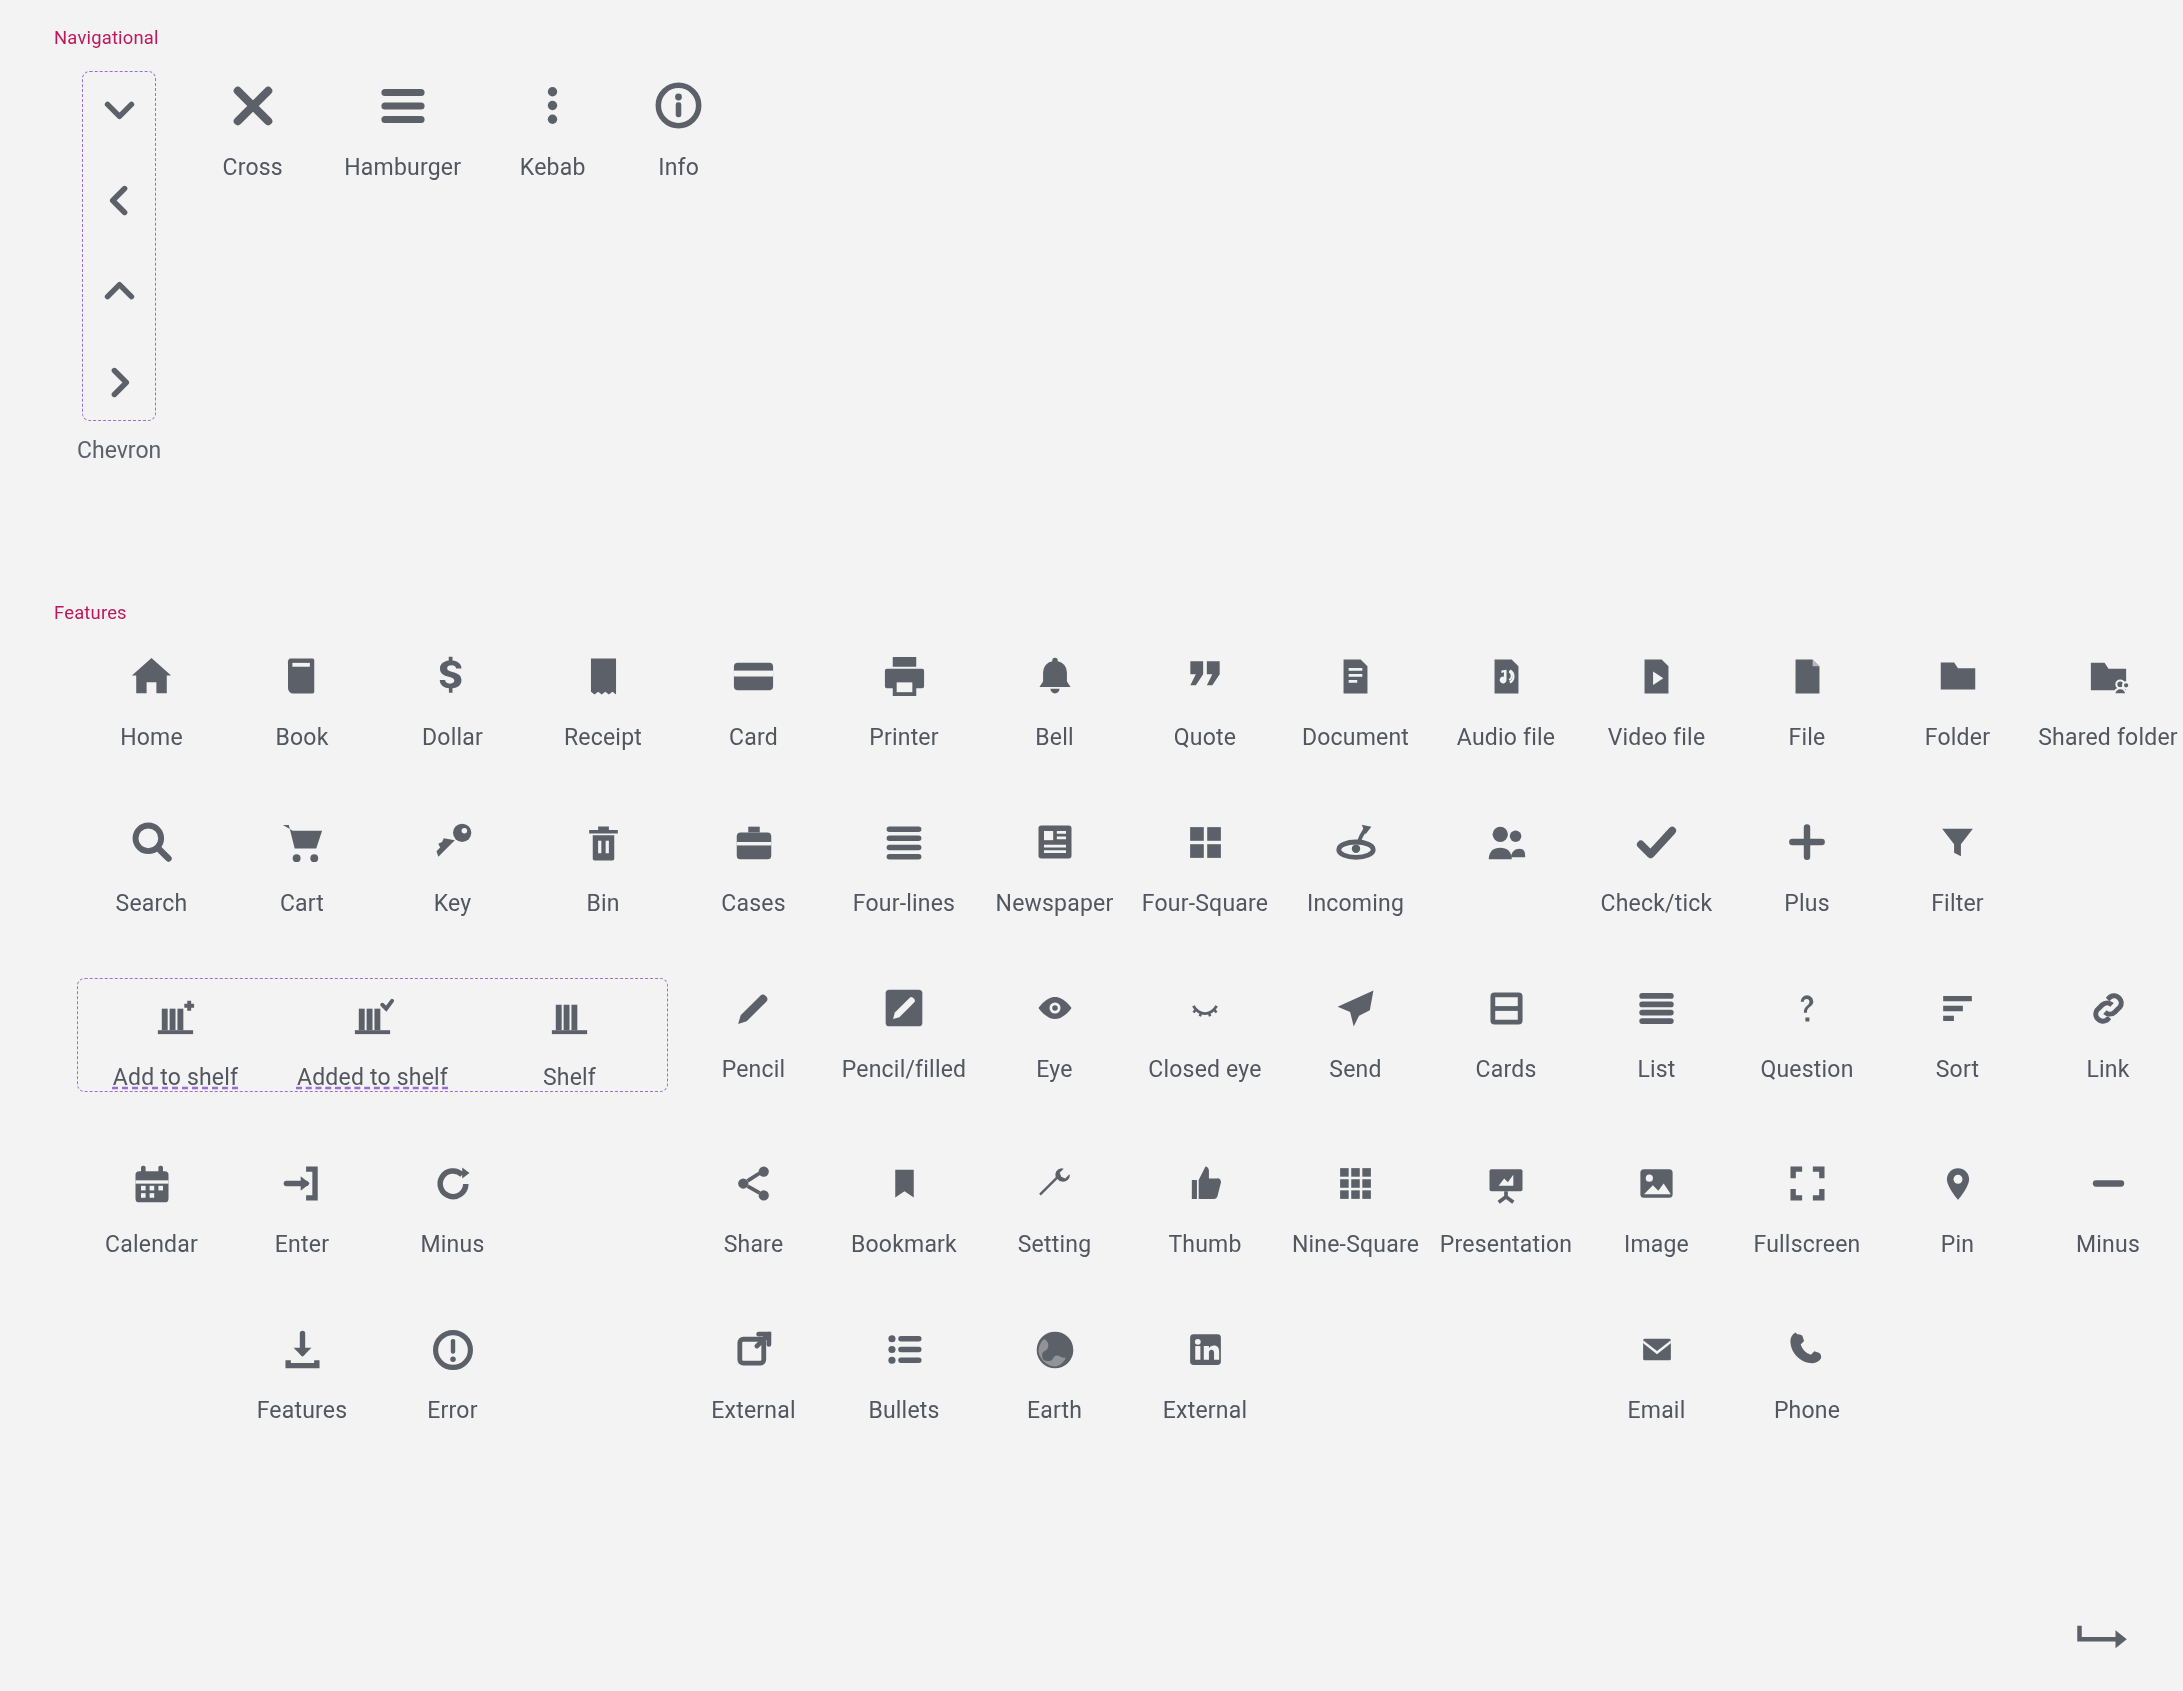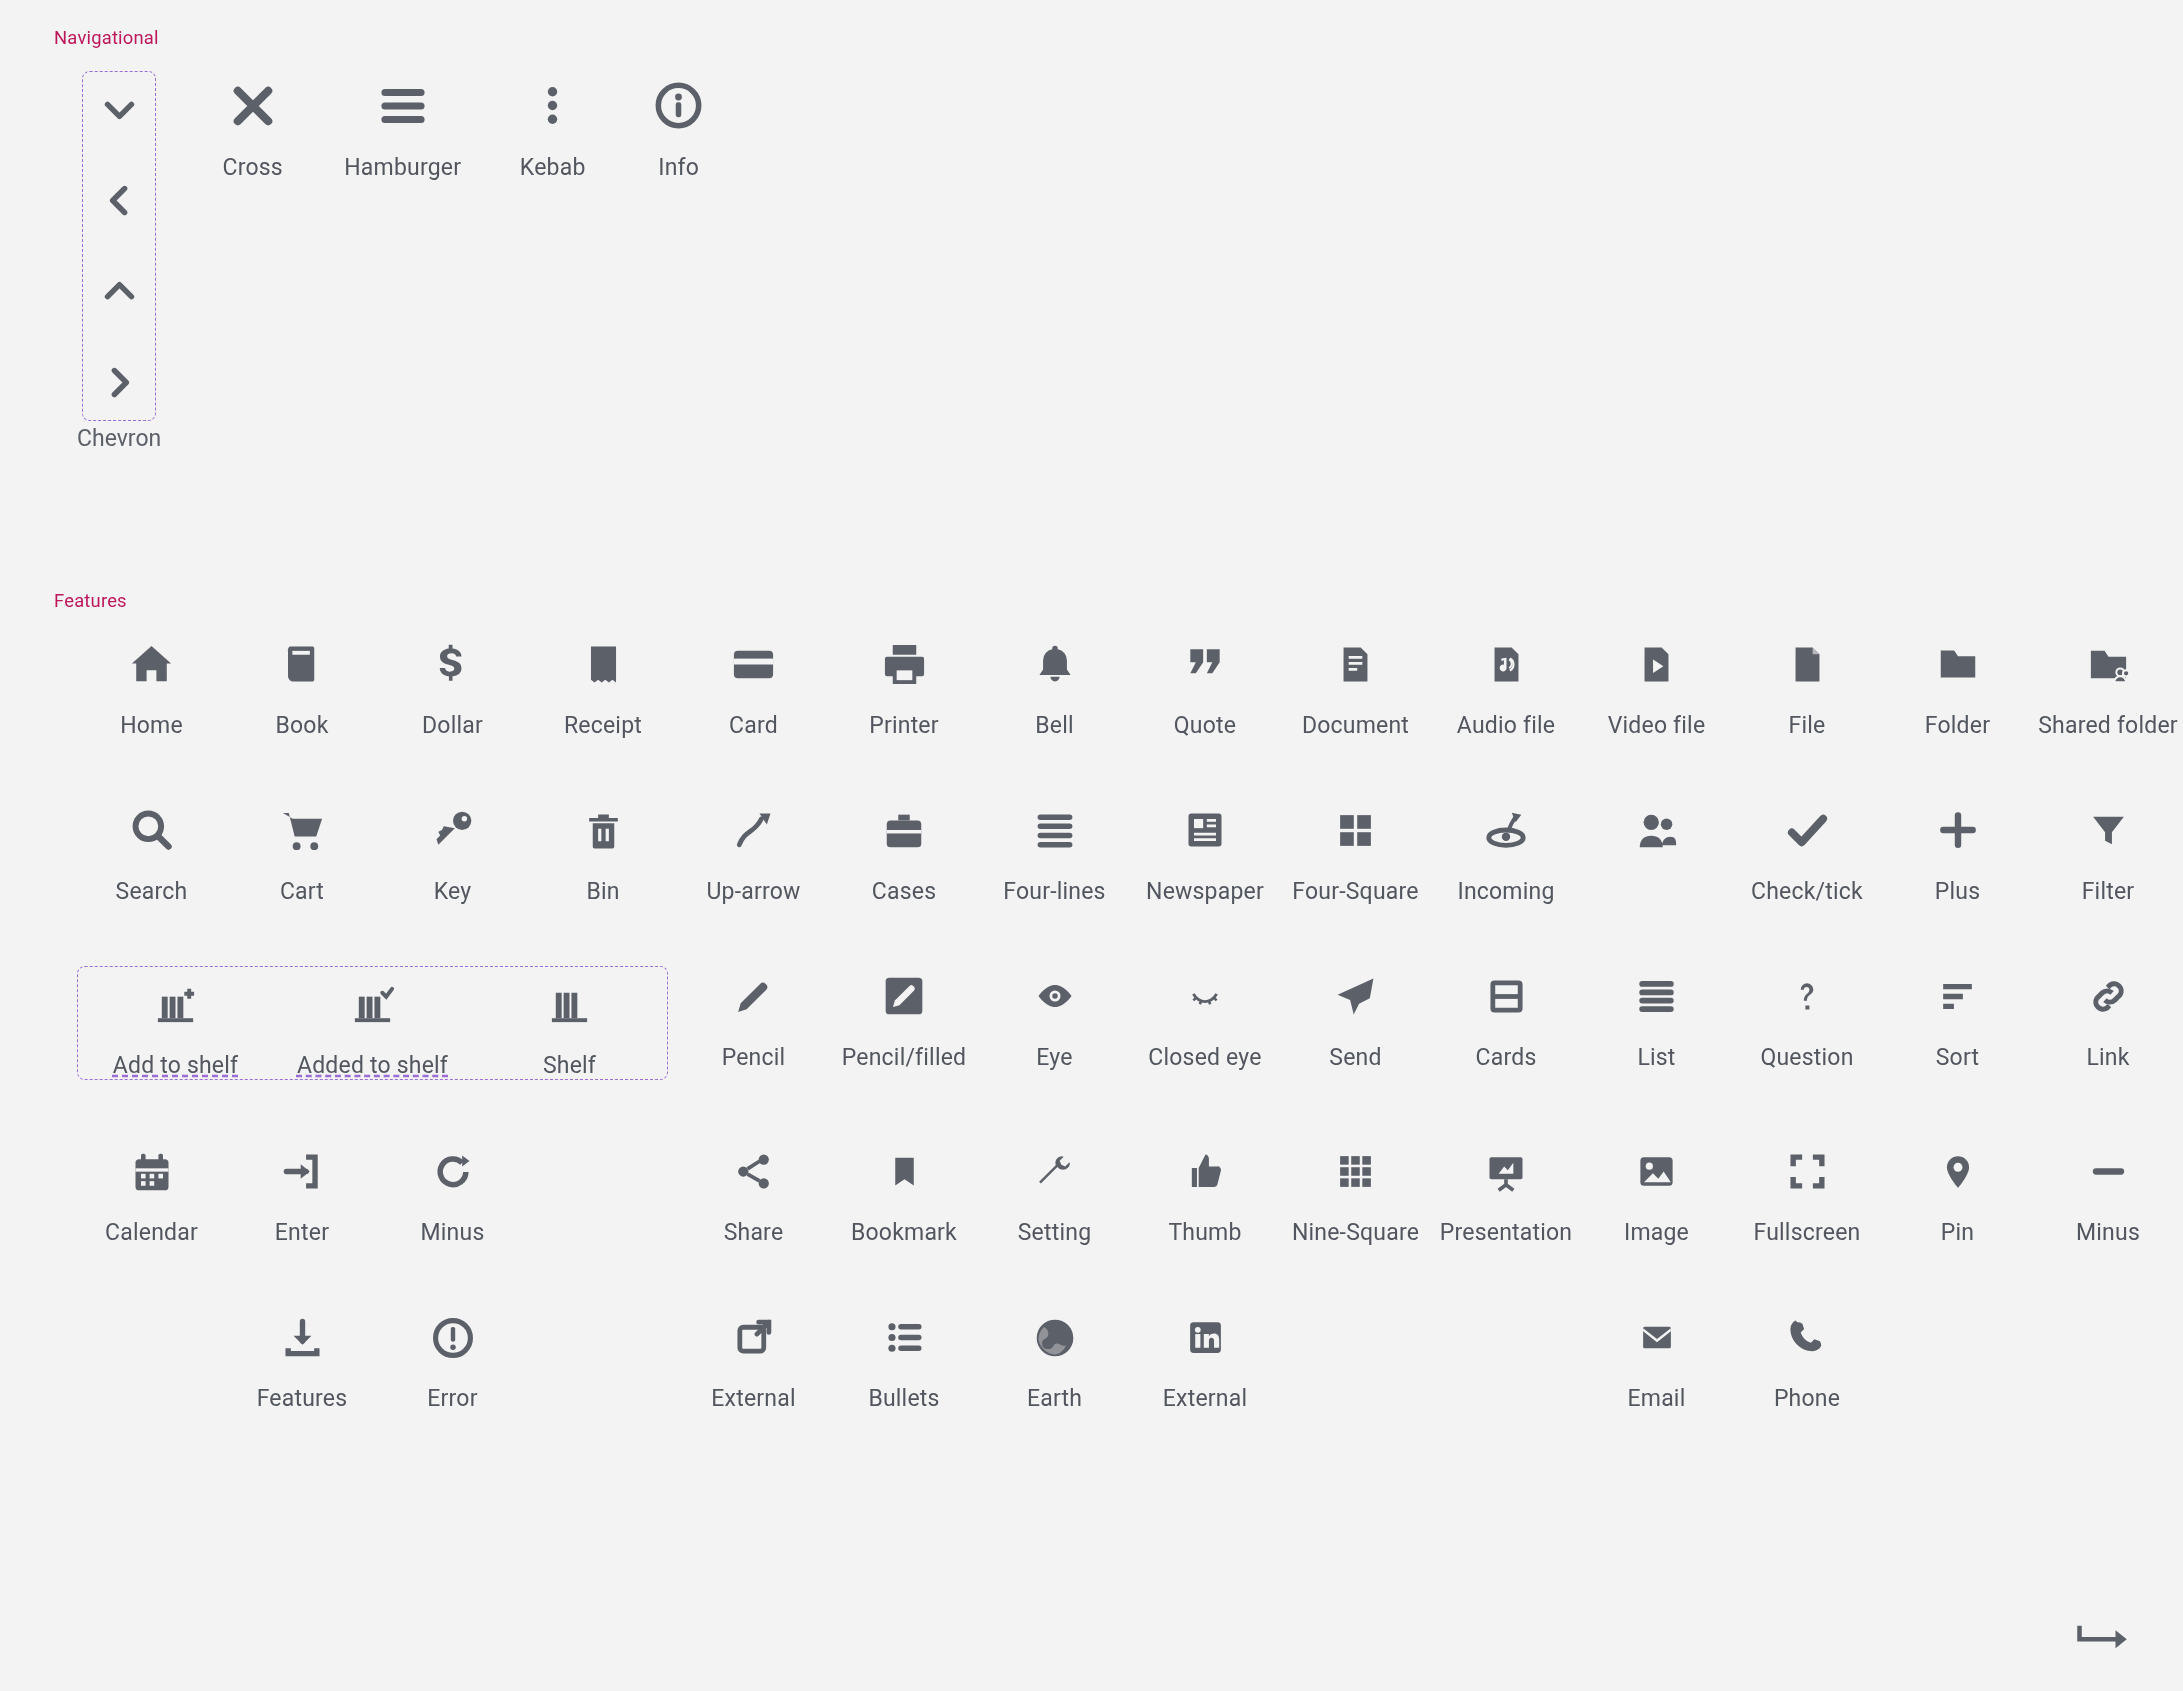--- a/index.html
+++ b/index.html
@@ -121,21 +121,21 @@
                 <path class="ic-s" stroke-width="3.2" stroke-linecap="round" stroke-linejoin="round" d="M5 15l7-7 7 7"></path>
               </svg>
           </div>
           <div class="ci">
             <svg viewBox="0 0 24 24" width="41" height="41">
                 <path class="ic-s" stroke-width="3.2" stroke-linecap="round" stroke-linejoin="round" d="M9 5l7 7-7 7"></path>
               </svg>
           </div>
         </div>
       </div>
-      <div class="caption" style="margin-top:4px;font-size:23px;">Chevron</div>
+      <div class="caption" style="margin-top:16px;font-size:23px;">Chevron</div>
     </div>
 
     <div class="icon-cell">
       <div class="icon-box">
         <svg viewBox="0 0 24 24" width="52" height="52">
             <path class="ic-s" stroke-width="3.8" stroke-linecap="round" d="M5 5l14 14M19 5L5 19"></path>
           </svg>
       </div>
       <div class="caption">Cross</div>
     </div>
@@ -334,29 +334,20 @@
       </div>
     <div class="icon-cell">
         <div class="icon-box">
           <svg viewBox="0 0 24 24" width="43" height="43">
             <path class="ic" d="M4 5h16v2H4zM9 3h6v2H9zM6 8h12v13a1 1 0 01-1 1H7a1 1 0 01-1-1z"></path>
             <rect fill="#f3f3f3" x="9" y="11" width="1.8" height="7"></rect>
             <rect fill="#f3f3f3" x="13.2" y="11" width="1.8" height="7"></rect>
           </svg>
         </div>
         <div class="caption">Bin</div>
-      </div>
-    <div class="icon-cell">
-        <div class="icon-box">
-          <svg viewBox="0 0 24 24" width="44" height="44">
-            <path class="ic-s" stroke-width="2.6" stroke-linecap="round" d="M4 20c3-8 8-6 12-14"></path>
-            <path class="ic" d="M15 3l6 0-2 6z"></path>
-          </svg>
-        </div>
-        <div class="caption">Up-arrow</div>
       </div>
     <div class="icon-cell">
         <div class="icon-box">
           <svg viewBox="0 0 24 24" width="46" height="46">
             <rect class="ic" x="3" y="7" width="18" height="14" rx="2"></rect>
             <path class="ic" d="M9 4h6v3H9z"></path>
             <rect fill="#f3f3f3" x="3" y="12" width="18" height="1.8"></rect>
           </svg>
         </div>
         <div class="caption">Cases</div>

